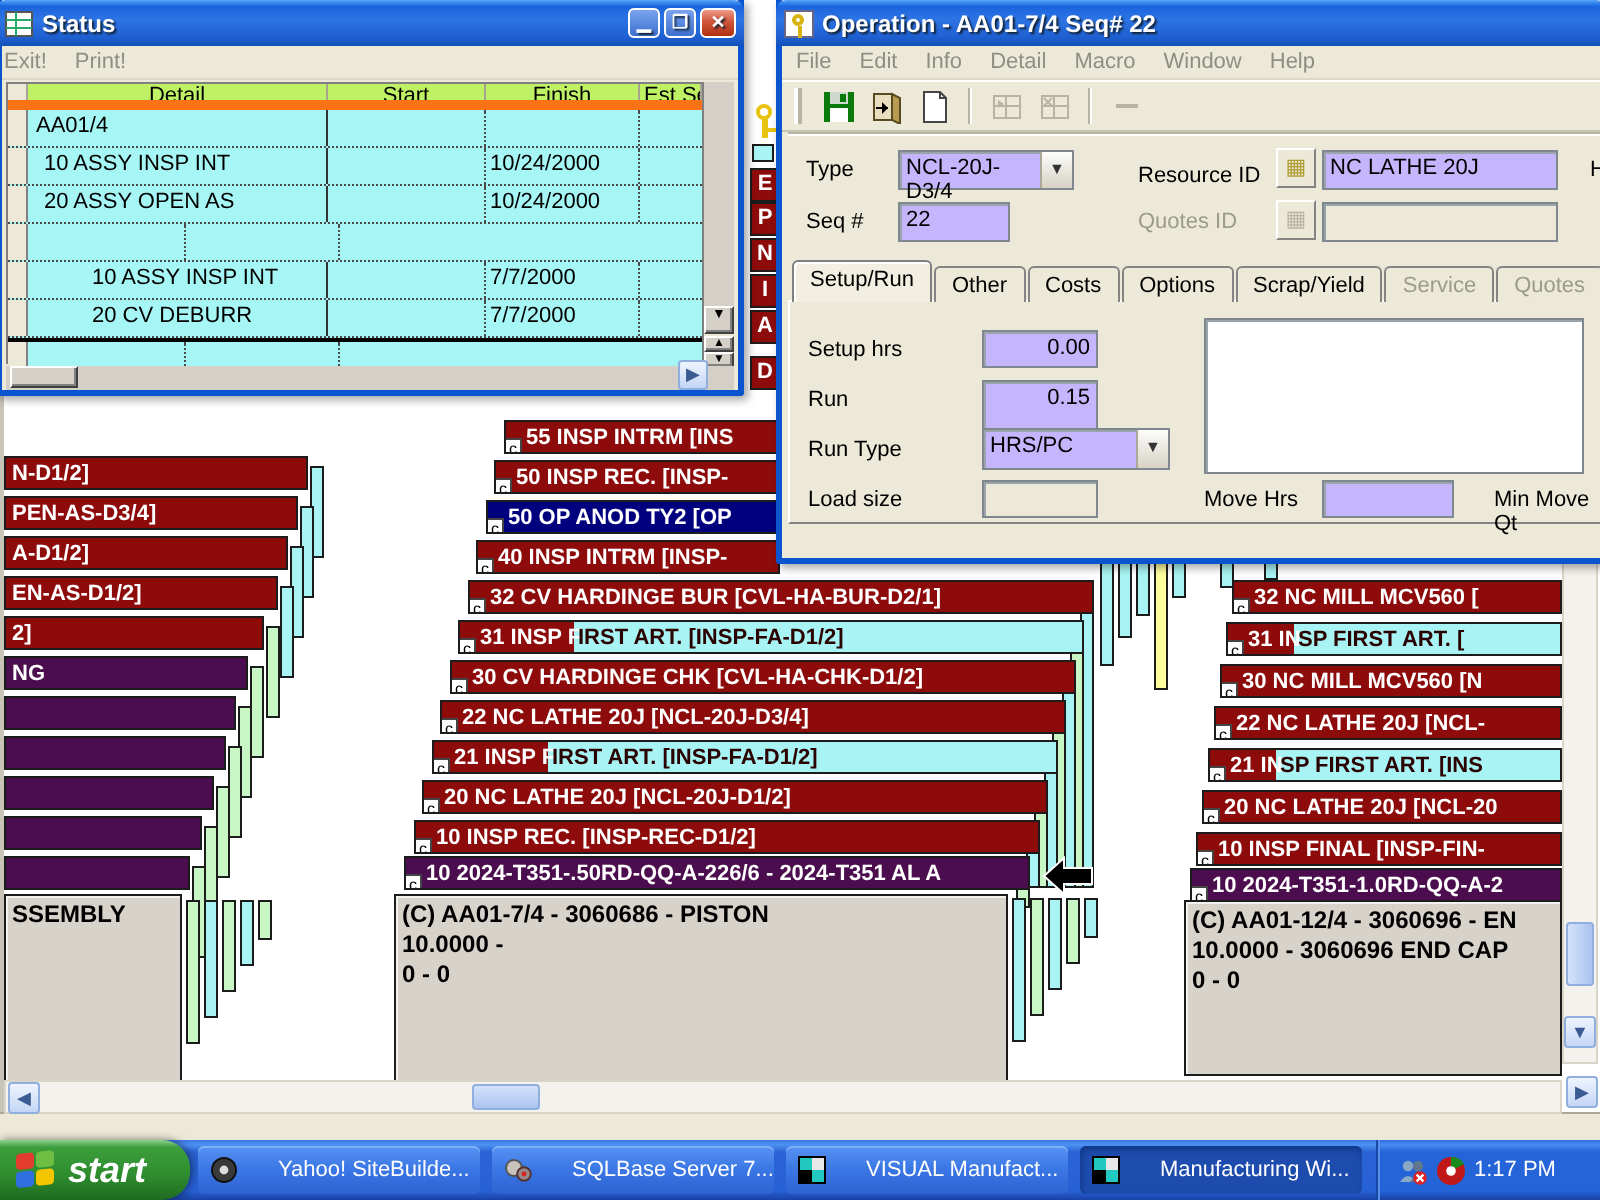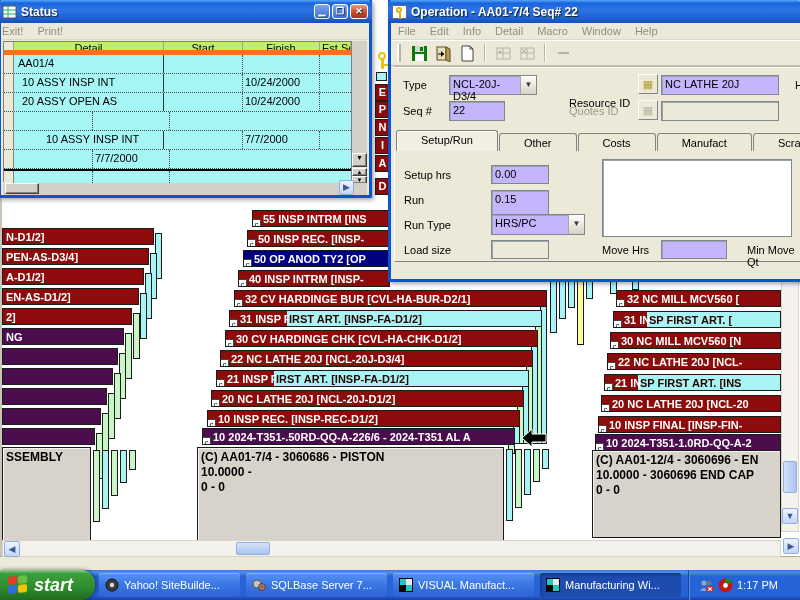--- a/index.html
+++ b/index.html
@@ -57,21 +57,21 @@
   .tb-btn.min,.tb-btn.max{background:linear-gradient(180deg,#7aa4ef,#3e6fd0);}
   .tb-btn.close{background:linear-gradient(180deg,#ee9a8a,#d0563a 45%,#b03010);width:18px;}
   .menubar{position:absolute;left:0;right:0;height:17px;background:#ece9d8;display:flex;
            align-items:center;gap:0;font-size:11px;color:#8e8e82;border-bottom:1px solid #dcd8c8;}
   .menubar span{padding:1px 7px;}
   label.flabel{position:absolute;font-size:11px;color:#000;}
   label.flabel.dis{color:#9c9a8a;}
   .field{position:absolute;background:#c4b5fd;border:1px solid #7f888f;
          box-shadow:inset 1px 1px 0 #9aa4aa;font-size:11px;color:#000;padding:2px 3px;}
   .field.dis{background:#ece9d8;color:#888;}
-  .field.num{text-align:left;}
+  .field.num{text-align:right;}
   .combo{display:flex;align-items:stretch;padding:0;}
   .combo .cval{flex:1;padding:2px 3px;font-size:11px;}
   .combo .cbtn{width:16px;background:linear-gradient(180deg,#fdfdfb,#d6d2c4);
          border-left:1px solid #aca899;color:#333;font-size:8px;text-align:center;line-height:17px;}
   .iconbtn{position:absolute;width:20px;height:20px;background:#ece9d8;border:1px solid #fff;
            border-right-color:#848484;border-bottom-color:#848484;font-size:11px;text-align:center;line-height:18px;color:#b09c30;}
   .iconbtn.dis{color:#b8b4a4;}
 
   
   #statusWin{left:-2px;top:0;width:374px;height:198px;}
@@ -94,21 +94,21 @@
   
   #opWin{left:388px;top:0;width:415px;height:282px;}
   #opToolbar{position:absolute;left:0;right:0;top:40px;height:26px;border-top:1px solid #fff;
              border-bottom:1px solid #c8c4b4;display:flex;align-items:center;padding-left:6px;gap:4px;}
   .grip{width:3px;height:18px;border-left:2px solid #fff;border-right:2px solid #b8b4a4;margin-right:4px;}
   .ticon{width:20px;height:20px;display:flex;align-items:center;justify-content:center;font-size:13px;}
   .tsep{width:2px;height:18px;border-left:1px solid #b8b4a4;border-right:1px solid #fff;margin:0 3px;}
   .formpanel{position:absolute;left:3px;right:0;top:66px;height:63px;
              border-top:1px solid #b8b4a4;box-shadow:inset 0 1px 0 #fff;}
   .tabs{position:absolute;left:5px;top:130px;height:21px;display:flex;font-size:11px;z-index:2;}
-  .tab{padding:3px 24px 2px;border:1px solid #848484;border-bottom:none;border-radius:3px 3px 0 0;
+  .tab{padding:3px 8px 2px;border:1px solid #848484;border-bottom:none;border-radius:3px 3px 0 0;
        background:#ece9d8;margin-right:1px;color:#000;position:relative;top:3px;height:18px;}
   .tab.active{top:0;height:21px;background:#f2efe2;border-color:#808080;font-weight:normal;
        box-shadow:inset 1px 1px 0 #fff;z-index:3;}
   .tab.dis{color:#9c9a8a;}
   .tabpanel{position:absolute;left:3px;right:0;top:150px;height:112px;background:#ece9d8;
             border:1px solid #fff;border-right:none;border-bottom-color:#848484;z-index:1;}
   .notes{position:absolute;left:207px;top:8px;width:190px;height:78px;background:#fff;
          border:1px solid #7f888f;box-shadow:inset 1px 1px 0 #9aa4aa;}
 
   
@@ -118,21 +118,21 @@
     background:linear-gradient(180deg,#3b77e0 0%,#4e91f2 8%,#2a63d5 20%,#2761d6 85%,#1941a5 100%);}
   #startBtn{position:absolute;left:0;top:0;width:95px;height:30px;border-radius:0 14px 14px 0;
     background:linear-gradient(180deg,#8fd28f 0%,#3d9e3d 12%,#2f8f2f 55%,#1f6b1f 100%);
     box-shadow:1px 0 4px rgba(0,0,0,.5);display:flex;align-items:center;gap:6px;padding-left:8px;
     color:#fff;font-size:18px;font-weight:bold;font-style:italic;text-shadow:1px 1px 2px #14501.4;}
   .winflag{width:20px;height:18px;display:grid;grid-template-columns:9px 9px;grid-template-rows:8px 8px;
            gap:1px;transform:skewY(-6deg);}
   .winflag i{border-radius:2px;}
   .taskbtn{position:absolute;top:3px;width:141px;height:24px;border-radius:3px;
     background:linear-gradient(180deg,#5793f2 0%,#3a76e4 50%,#2d64d2 100%);
-    box-shadow:inset 0 1px 0 #7fb0f6;display:flex;align-items:center;gap:5px;padding:0 6px;
+    box-shadow:inset 0 1px 0 #7fb0f6;display:flex;align-items:center;gap:20px;padding:0 6px;
     color:#fff;font-size:11px;white-space:nowrap;overflow:hidden;}
   .taskbtn.active{background:#1e4cae;box-shadow:inset 1px 2px 3px #123a8a;}
   .tbicon{width:14px;height:14px;flex:0 0 14px;}
   #tray{position:absolute;right:0;top:0;width:112px;height:30px;display:flex;align-items:center;gap:5px;
     padding:0 8px 0 10px;border-left:1px solid #1847a8;box-shadow:inset 1px 0 0 #5a91e8;
     background:linear-gradient(180deg,#2e6de0 0%,#4a8cf0 8%,#2563d8 20%,#2563d8 85%,#1941a5 100%);
     color:#fff;font-size:11px;}
 </style>
 </head>
 <body>
@@ -402,20 +402,21 @@
       </div>
       <div class="strow">
         <div class="stcell c-hdr"></div>
         <div class="stcell c-det" style="padding-left: 32px;">10 ASSY INSP INT</div>
         <div class="stcell c-start"></div>
         <div class="stcell c-fin">7/7/2000</div>
         <div class="stcell c-est"></div>
       </div>
       <div class="strow">
         <div class="stcell c-hdr"></div>
+        <div class="stcell c-det" style="padding-left: 32px;">20 CV DEBURR</div>
         <div class="stcell c-start"></div>
         <div class="stcell c-fin">7/7/2000</div>
         <div class="stcell c-est"></div>
       </div>
       <div class="strow total">
         <div class="stcell c-hdr"></div>
         <div class="stcell c-start"></div>
         <div class="stcell c-fin"></div>
         <div class="stcell c-est"></div>
       </div>
@@ -502,36 +503,36 @@
         </svg>
       </span>
   </div>
 
   <div class="formpanel"></div>
   <label class="flabel" style="left:12px;top:79px">Type</label>
   <div class="field combo" style="left:58px;top:75px;width:88px;height:20px">
     <span class="cval">NCL-20J-D3/4</span>
     <span class="cbtn">▼</span>
   </div>
-  <label class="flabel" style="left:178px;top:97px">Resource ID</label>
+  <label class="flabel" style="left:178px;top:82px">Resource ID</label>
   <div class="iconbtn" style="left:247px;top:74px">▦</div>
   <div class="field" style="left:270px;top:75px;width:118px;height:20px">NC LATHE 20J</div>
   <label class="flabel" style="left:404px;top:79px">H</label>
 
   <label class="flabel" style="left:12px;top:105px">Seq #</label>
   <div class="field" style="left:58px;top:101px;width:56px;height:20px">22</div>
   <label class="flabel dis" style="left:178px;top:105px">Quotes ID</label>
   <div class="iconbtn dis" style="left:247px;top:100px">▦</div>
   <div class="field dis" style="left:270px;top:101px;width:118px;height:20px"></div>
 
   <div class="tabs" id="opTabs">
       <div class="tab active">Setup/Run</div>
       <div class="tab">Other</div>
       <div class="tab">Costs</div>
-      <div class="tab">Manufact</div>
+      <div class="tab">Options</div>
       <div class="tab">Scrap/Yield</div>
       <div class="tab dis">Service</div>
       <div class="tab dis">Quotes</div>
     </div>
   <div class="tabpanel">
     <label class="flabel" style="left:9px;top:18px">Setup hrs</label>
     <label class="flabel" style="left:9px;top:43px">Run</label>
     <label class="flabel" style="left:9px;top:68px">Run Type</label>
     <label class="flabel" style="left:9px;top:93px">Load size</label>
     <div class="field num" style="left:96px;top:14px;width:58px;height:19px">0.00</div>

